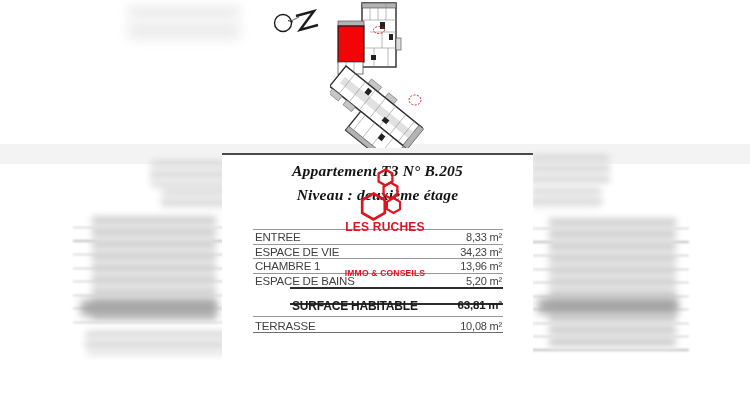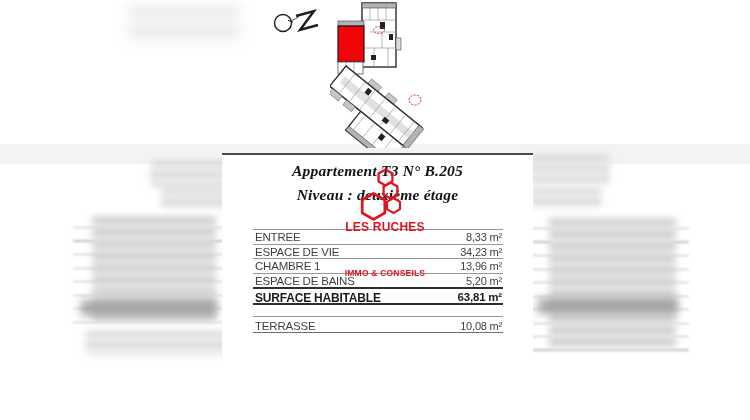--- a/index.html
+++ b/index.html
@@ -26,21 +26,21 @@
   #brand-line2{top:77px;font-size:8.5px;margin-top:36px;}
   #logo-hex{left:136px;top:12px;z-index:6;}
 
   
   #areas-table{left:31px;top:74px;width:250px;z-index:2;}
   .t-row{display:flex;justify-content:space-between;align-items:flex-start;
          height:14.5px;border-top:1px solid #979797;box-sizing:border-box;
          font-size:11.5px;color:#3f3f3f;letter-spacing:-.2px;padding:1px 1px 0 2px;}
   .t-row .val{font-size:11px;}
   #row-total{height:18px;border-top:2px solid #2e2e2e;border-bottom:2.5px solid #2e2e2e;
-             font-weight:bold;color:#1b1b1b;font-size:12px;padding-top:2px;}
+             font-weight:bold;color:#1b1b1b;font-size:12px;padding-top:10px;margin-left:37px;}
   #row-total .val{font-size:11.5px;text-align:right;}
   #table-spacer{height:11px;}
   #row-terrace{height:17px;border-bottom:1.5px solid #6e6e6e;padding-top:2.5px;}
 
   
   .redact{background:repeating-linear-gradient(to bottom,#c6c6c6 0 5px,#efefef 5px 11px);
           filter:blur(3px);opacity:.75;border-radius:5px;}
   #redact-topleft{left:128px;top:7px;width:112px;height:36px;
           background:repeating-linear-gradient(to bottom,#dcdcdc 0 9px,#f7f7f7 9px 20px);
           filter:blur(6px);opacity:.7;}

